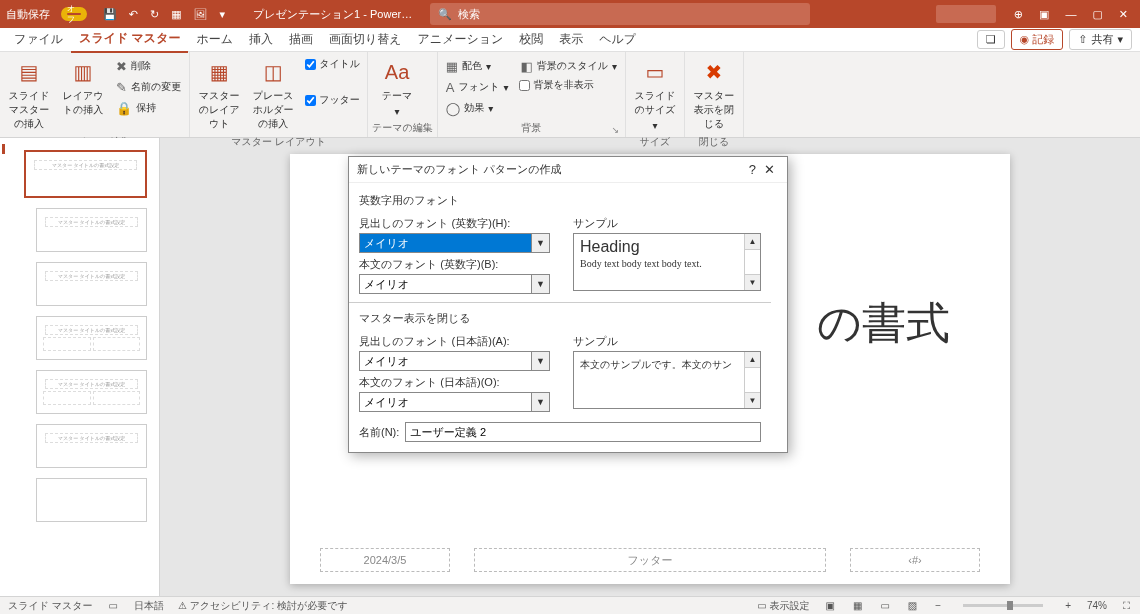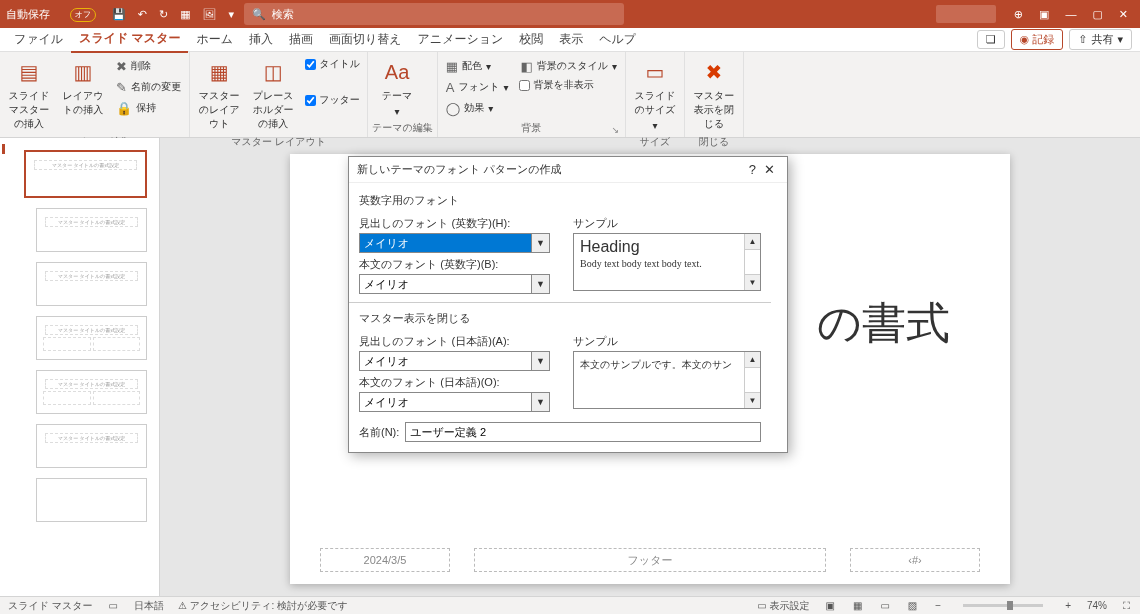--- a/index.html
+++ b/index.html
@@ -1,21 +1,21 @@
 <!DOCTYPE html>
 <html><head>
 <meta charset="utf-8">
 <style>
 * { margin: 0; padding: 0; box-sizing: border-box; font-family: "Meiryo UI", "Yu Gothic UI", sans-serif; }
 body { width: 1140px; height: 614px; overflow: hidden; background: #fff; font-size: 11px; color: #333; }
 
 
 .titlebar { height: 28px; background: #b7472a; display: flex; align-items: center; color: #fff; font-size: 11px; }
-.titlebar .autosave { display: flex; align-items: flex-end; gap: 0; padding: 0 6px; }
-.titlebar .toggle { width: 26px; height: 14px; border: 1px solid #eab308; border-radius: 7px; position: relative; display:flex; align-items:center; justify-content:center; font-size:8px;margin-left:20px; }
+.titlebar .autosave { display: flex; align-items: flex-start; gap: 11px; padding: 0 6px; }
+.titlebar .toggle { width: 26px; height: 14px; border: 6px solid #eab308; border-radius: 7px; position: relative; display:flex; align-items:center; justify-content:center; font-size:8px; }
 .titlebar .qat { display: flex; align-items: center; gap: 12px; padding: 0 10px; }
 .titlebar .qat span { cursor: pointer; }
 .titlebar .title-wrap { flex: 0 0 auto; display: flex; align-items: center; padding: 0 18px; }
 .titlebar .searchwrap { flex: 1; display: flex; align-items: center; justify-content: flex-start; }
 .titlebar .searchbox { background: #c86a52; height: 22px; width: 380px; border-radius: 3px; display: flex; align-items: center; padding: 0 8px; color: #fff; gap:6px; }
 .titlebar .winbtns { display: flex; align-items: center; gap: 16px; padding: 0 12px; }
 .titlebar .acct { width:60px; height:18px; background:#c86a52; border-radius:2px; margin-right:6px;}
 
 
 .tabs { height: 24px; background: #fff; border-bottom: 1px solid #e0e0e0; display: flex; align-items: center; font-size: 12px; padding-left: 6px; }
@@ -106,20 +106,23 @@
       </span>
   </div>
   <div class="qat">
     <span>💾</span>
     <span>↶</span>
     <span>↻</span>
     <span>▦</span>
     <span>🖼</span>
     <span>▾</span>
   </div>
+  <div class="title-wrap">
+      <span>プレゼンテーション1 - Power…</span>
+    </div>
   <div class="searchwrap">
     <div class="searchbox">
       <span>🔍</span>
       <span>検索</span>
     </div>
   </div>
   <div class="acct"></div>
   <div class="winbtns">
     <span>⊕</span>
     <span>▣</span>

